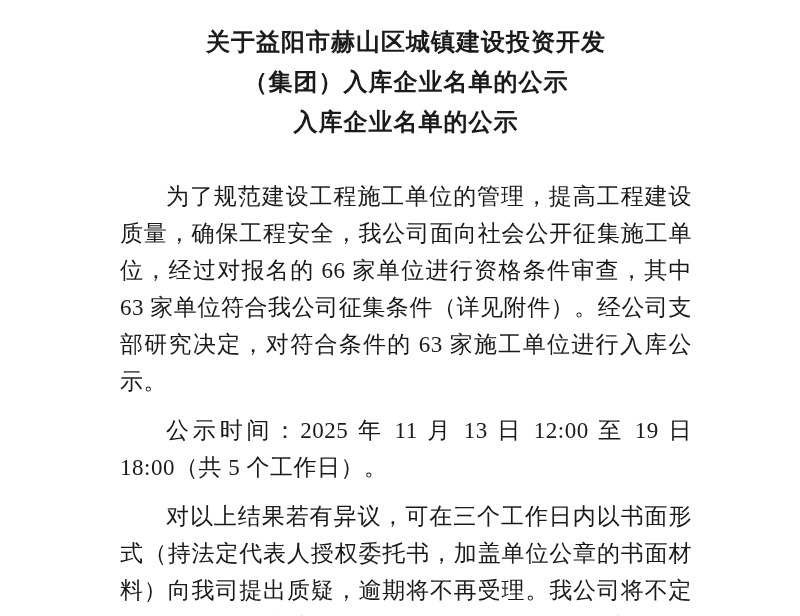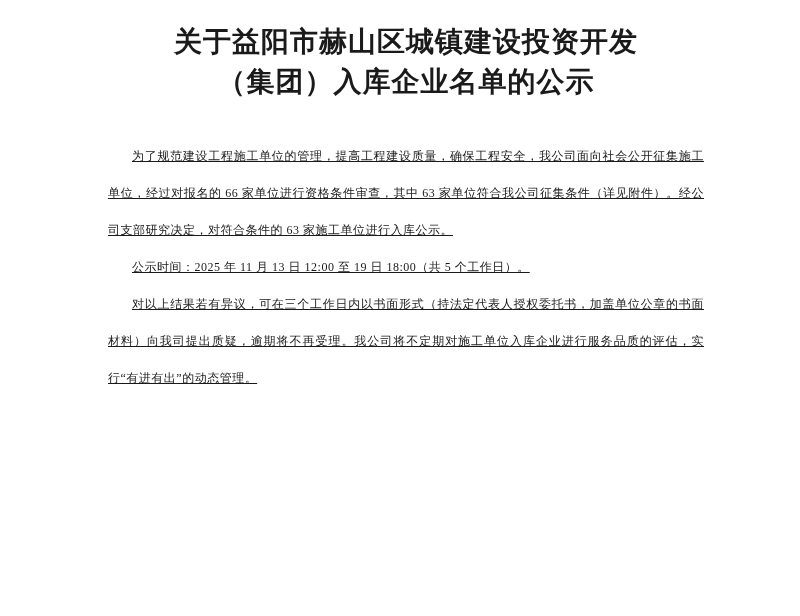--- a/index.html
+++ b/index.html
@@ -16,56 +16,56 @@
   }
   .page {
     width: 800px;
     height: 616px;
     box-sizing: border-box;
     padding: 18px 96px 0 108px;
     position: relative;
   }
   .doc-title {
     text-align: center;
-    font-size: 28px;
+    font-size: 24px;
     font-weight: bold;
     line-height: 40px;
     letter-spacing: 1px;
     margin: 0;
     padding-top: 4px;
   }
   .doc-title .tline {
     display: block;
     white-space: nowrap;
   }
   .body-block {
     margin-top: 36px;
   }
   .para {
-    font-size: 12px;
+    font-size: 23px;
     line-height: 37px;
     text-align: justify;
     text-justify: inter-ideograph;
     text-indent: 2em;
-    margin: 0;
+    margin: 12px;
     letter-spacing: 0.5px;
-    text-decoration: underline;
   }
   .para + .para {
     margin-top: 0;
   }
 </style>
 </head>
 <body>
 
 <div class="page">
 
   <h1 class="doc-title">
     <span class="tline">关于益阳市赫山区城镇建设投资开发</span>
     <span class="tline">（集团）入库企业名单的公示</span>
+    <span class="tline">入库企业名单的公示</span>
   </h1>
 
   <div class="body-block">
     <p class="para">为了规范建设工程施工单位的管理，提高工程建设质量，确保工程安全，我公司面向社会公开征集施工单位，经过对报名的 66 家单位进行资格条件审查，其中 63 家单位符合我公司征集条件（详见附件）。经公司支部研究决定，对符合条件的 63 家施工单位进行入库公示。</p>
     <p class="para">公示时间：2025 年 11 月 13 日 12:00 至 19 日 18:00（共 5 个工作日）。</p>
     <p class="para">对以上结果若有异议，可在三个工作日内以书面形式（持法定代表人授权委托书，加盖单位公章的书面材料）向我司提出质疑，逾期将不再受理。我公司将不定期对施工单位入库企业进行服务品质的评估，实行“有进有出”的动态管理。</p>
   </div>
 
 </div>
 

